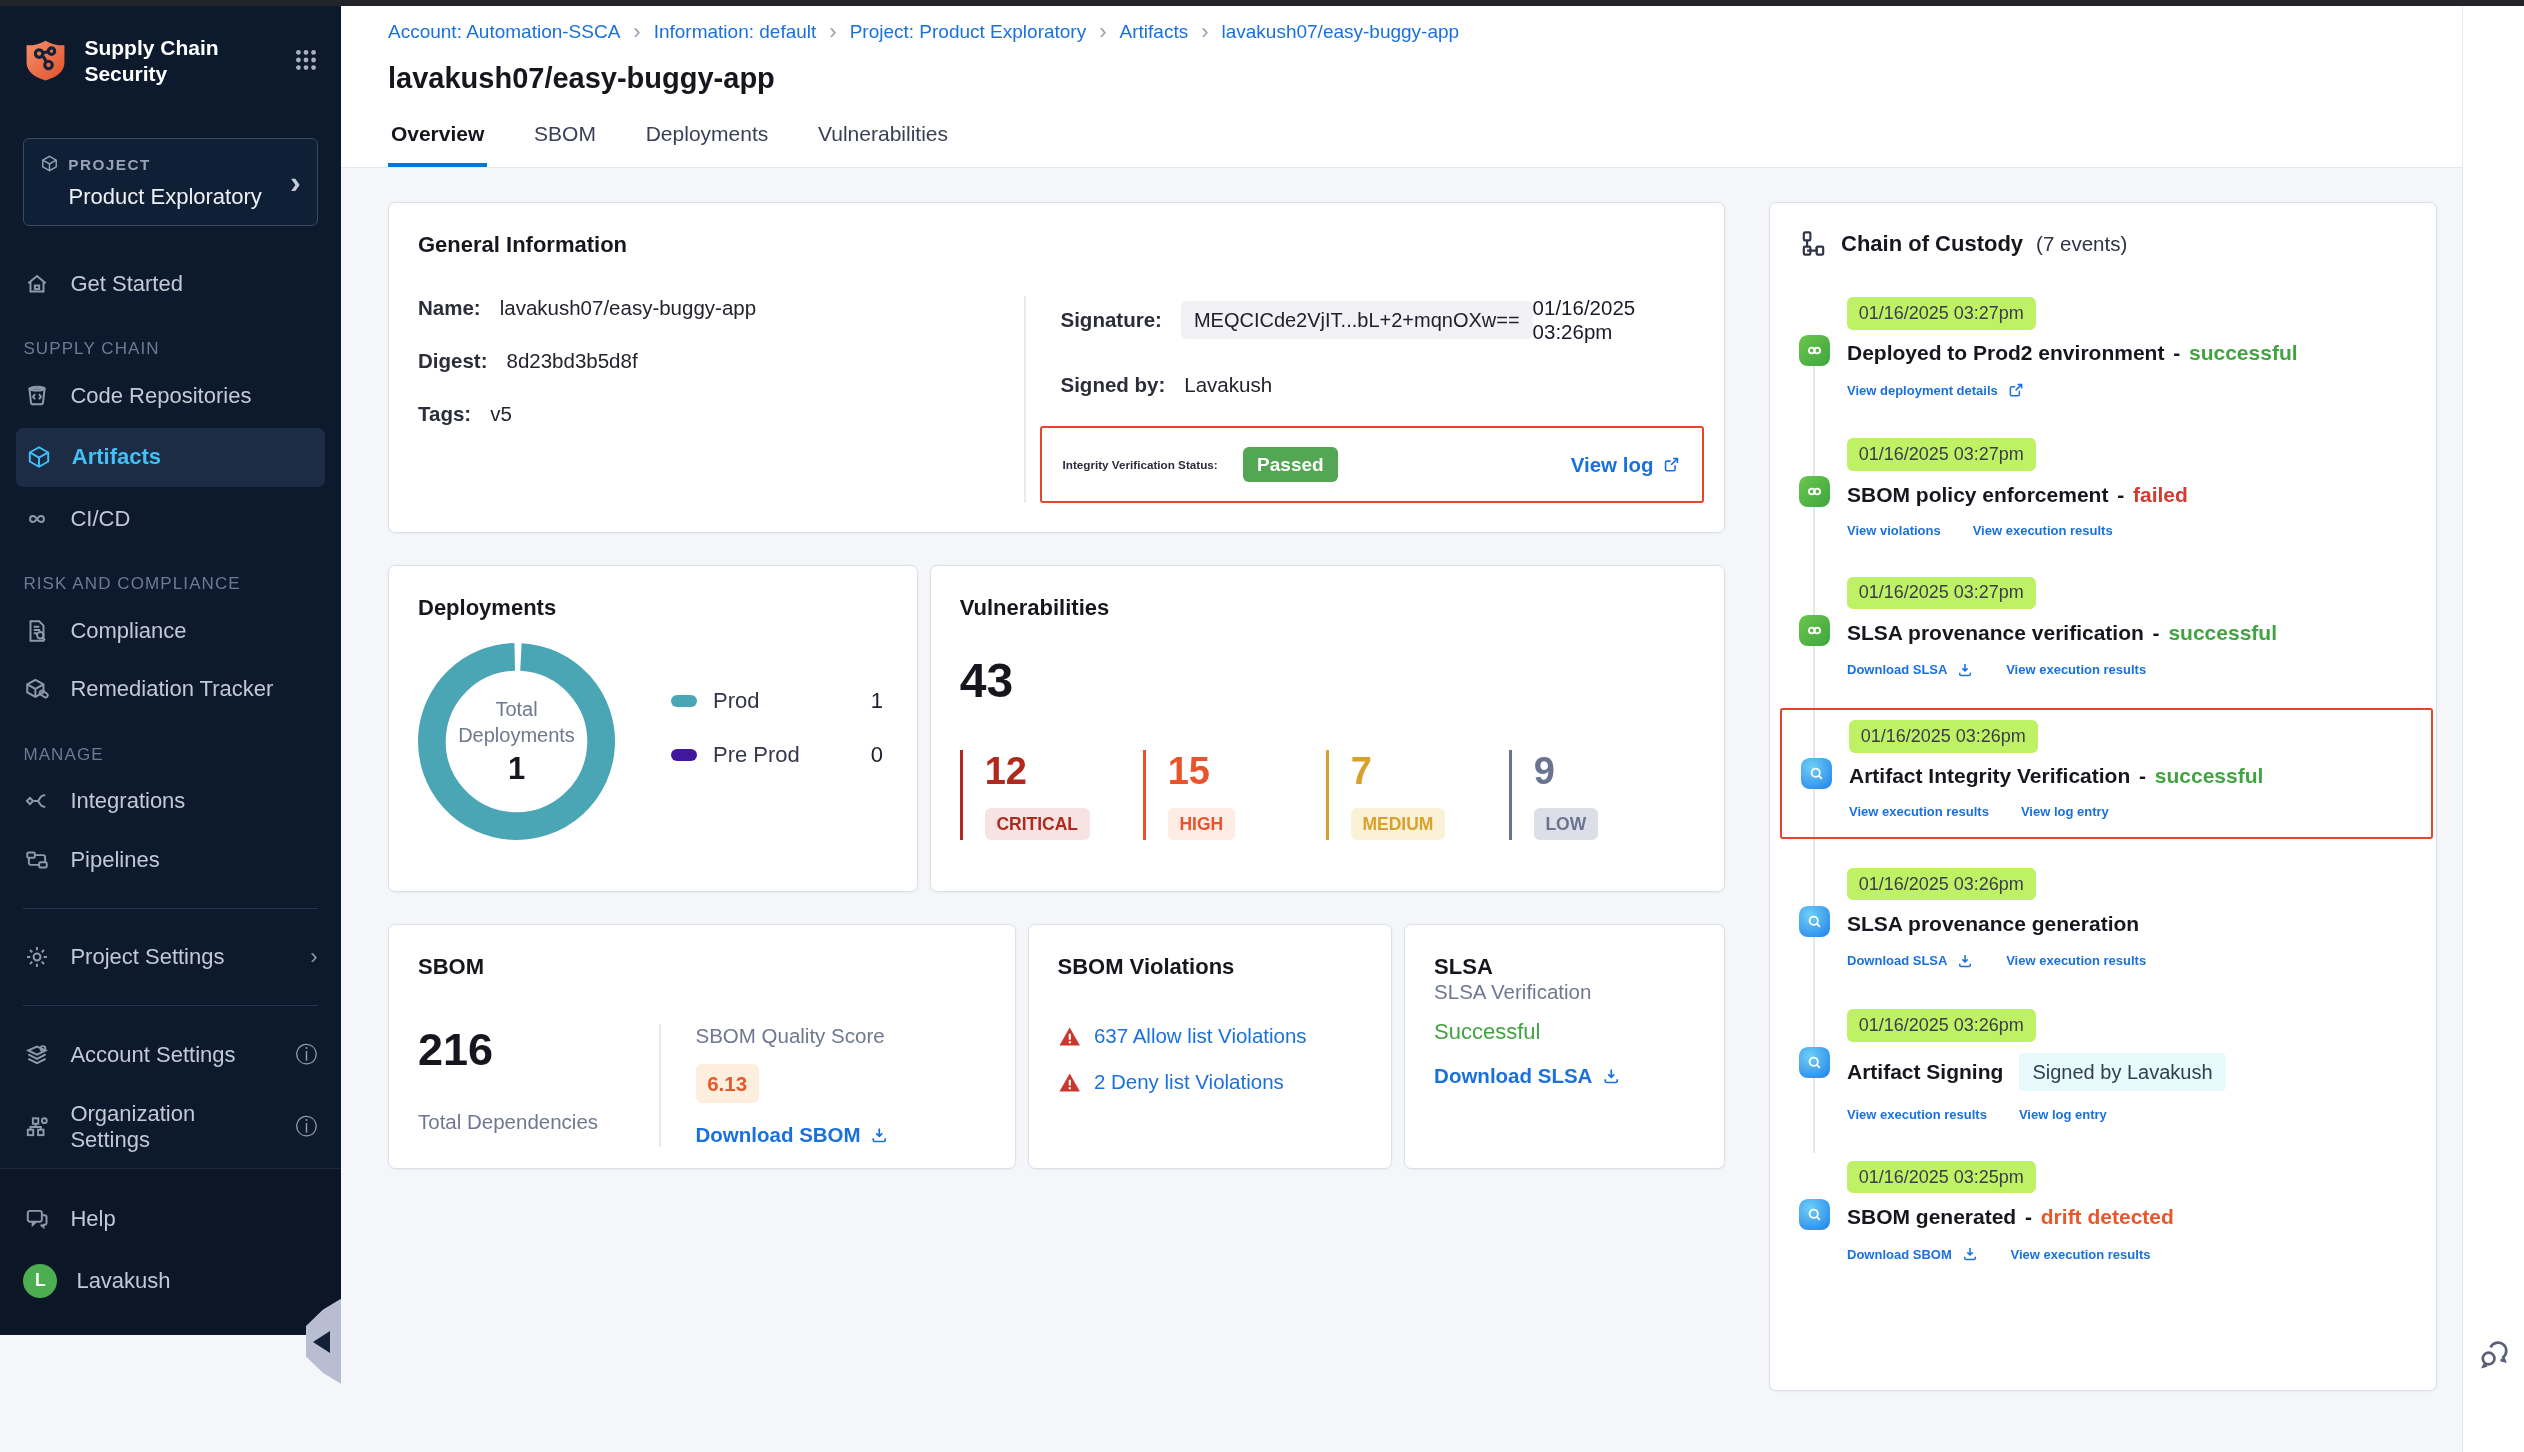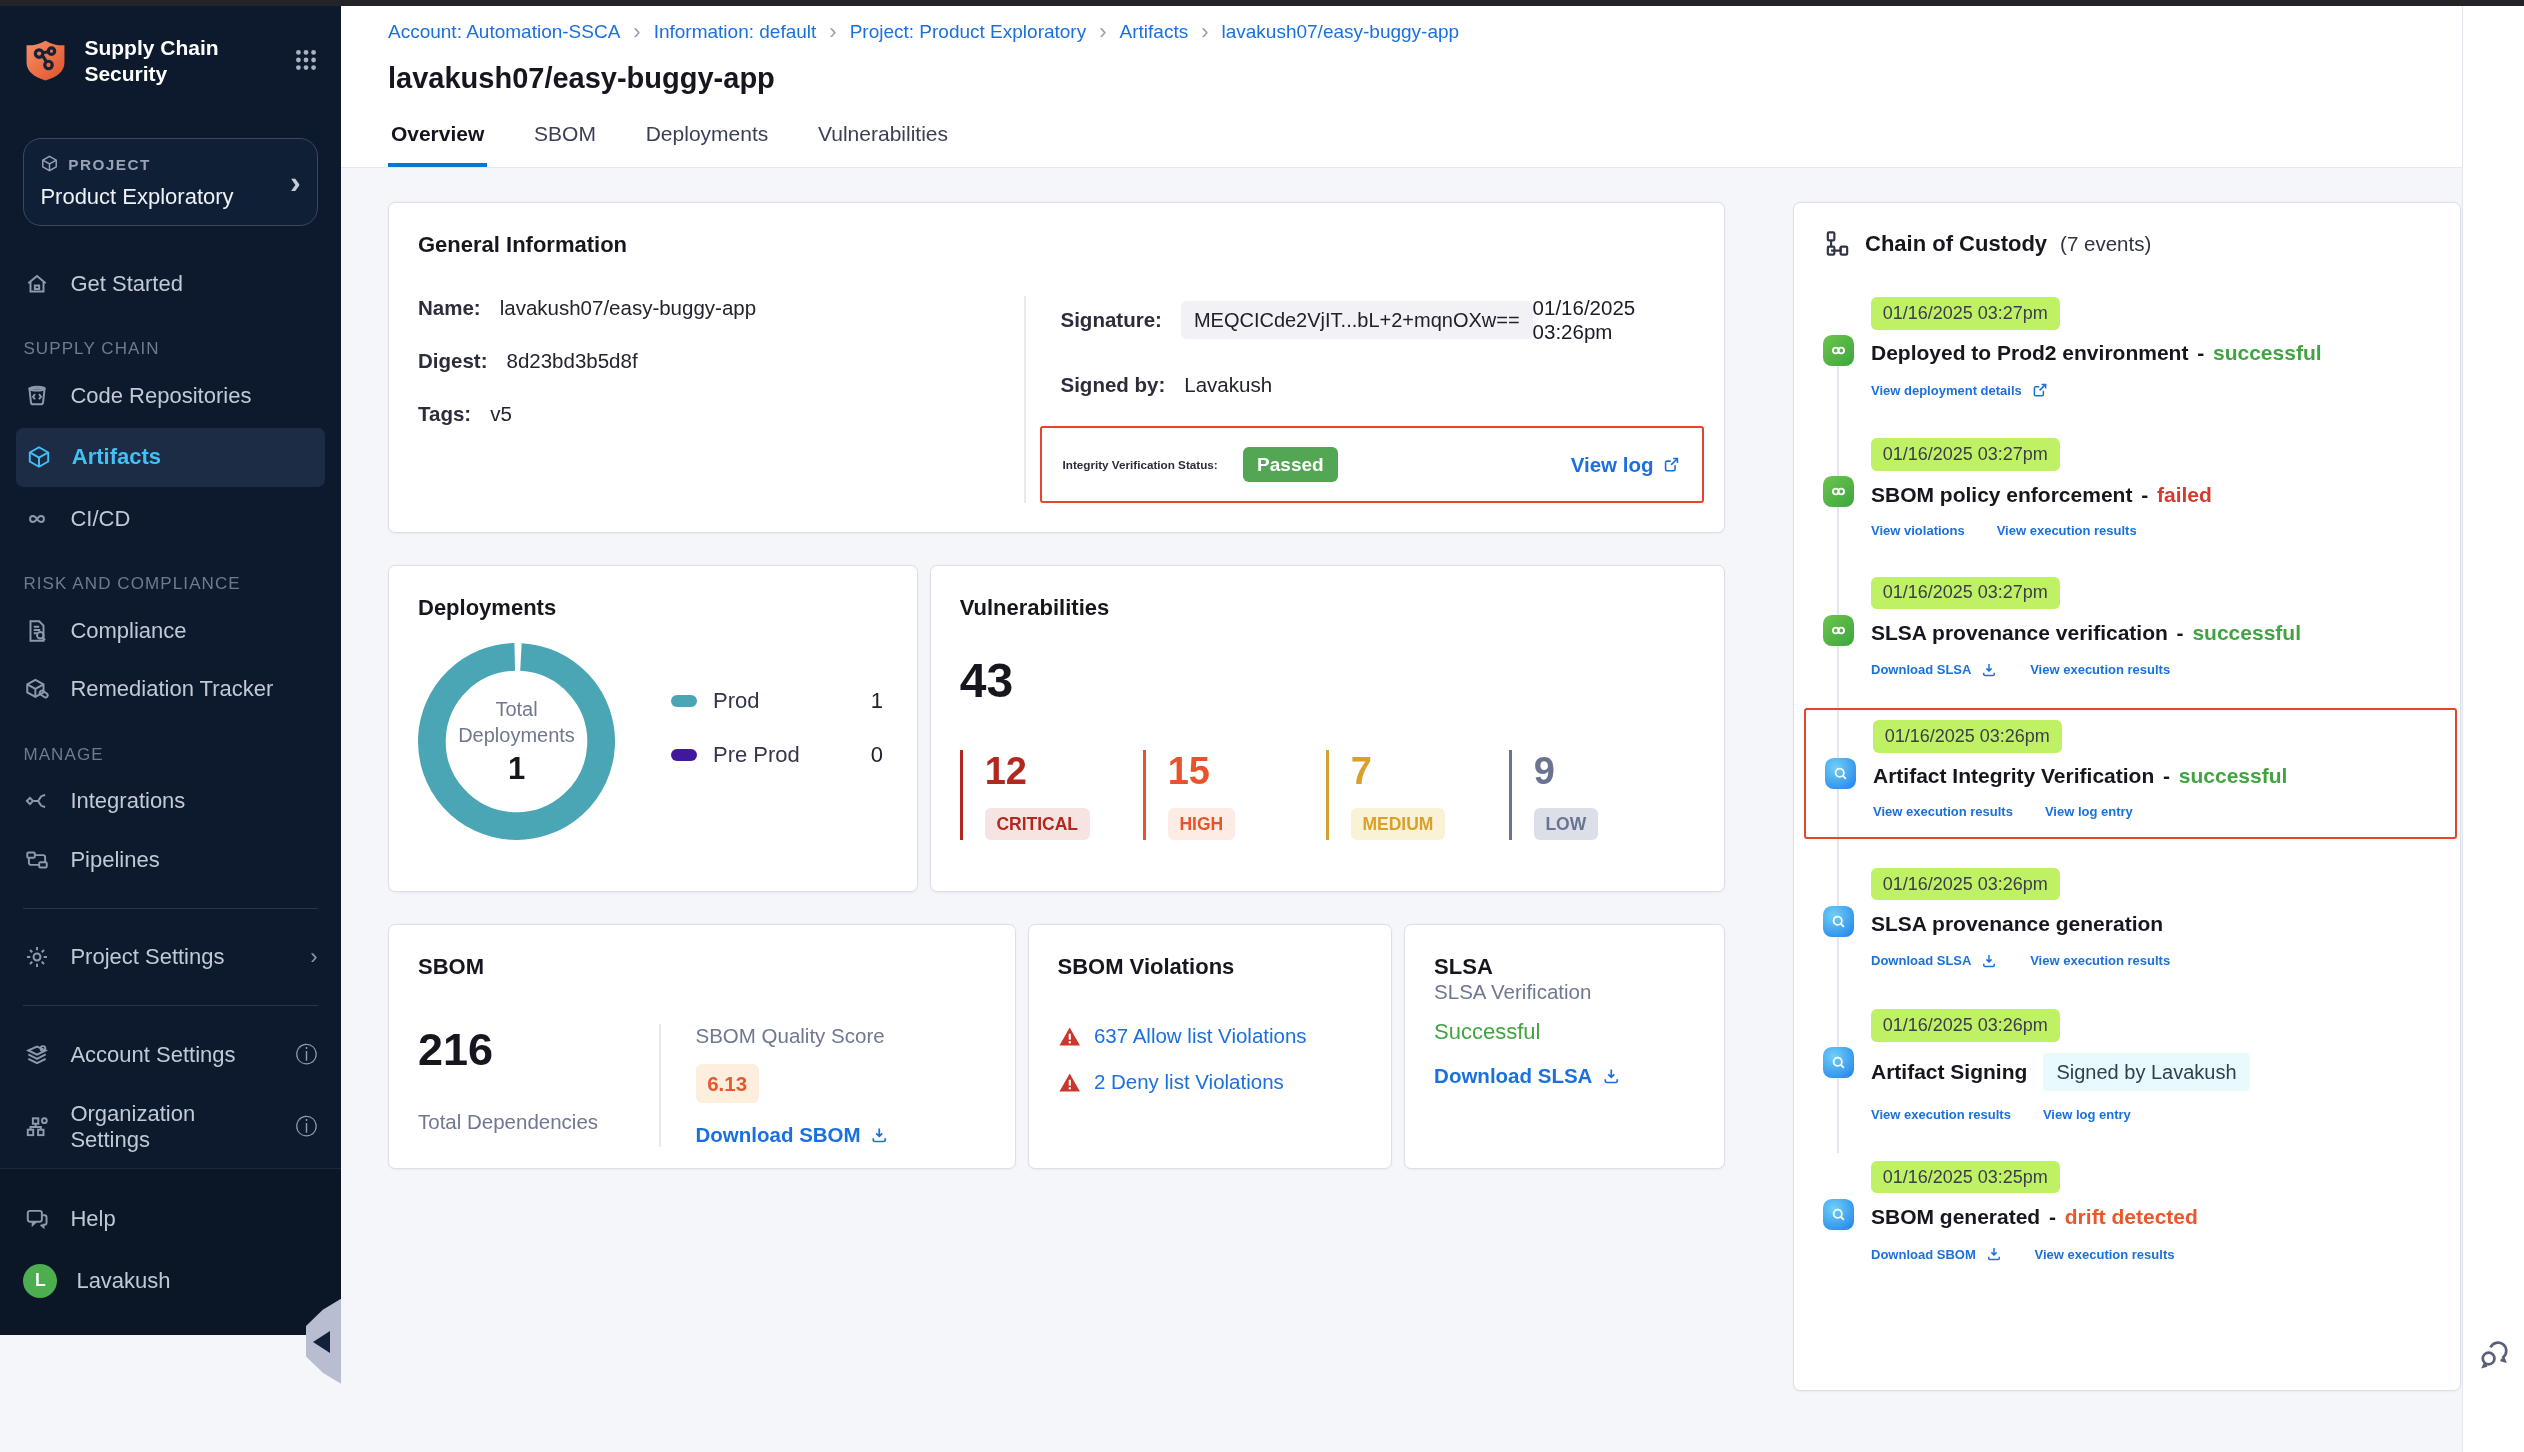--- a/index.html
+++ b/index.html
@@ -5,21 +5,21 @@
   * { margin:0; padding:0; box-sizing:border-box; }
   html,body { width:2525px; height:1452px; font-family:"Liberation Sans", sans-serif; background:#f4f6f9; overflow:hidden; }
   .topstrip { position:absolute; top:0; left:0; width:2525px; height:5.8px; background:#232428; z-index:60; }
 
   
   .sidebar { position:absolute; top:5.8px; left:0; width:341px; height:1302px; background:#0d1a2d; display:flex; flex-direction:column; z-index:40; }
   .brand { display:flex; align-items:center; gap:16px; padding:29px 22px 22px 23.4px; }
   .brand-title { flex:1; color:#fff; font-size:21px; font-weight:bold; line-height:1.25; }
   .grid-icon { color:#aab1c4; }
   .brand-rule { height:2.9px; background:#f15b2a; margin:2.9px 23.4px 0 23.4px; }
-  .project-card { margin:26px 23.4px 0 23.4px; border:1.5px solid #3b485e; border-radius:18px; background:#0f2036; padding:14.6px 16px; display:flex; align-items:center; cursor:pointer; }
+  .project-card { margin:26px 23.4px 0 23.4px; border:1.5px solid #3b485e; border-radius:6px; background:#0f2036; padding:14.6px 16px; display:flex; align-items:center; cursor:pointer;text-align:center; }
   .project-meta { flex:1; }
   .project-kicker { display:flex; align-items:center; gap:8.8px; color:#99a2b5; font-size:15.3px; font-weight:bold; letter-spacing:1.5px; margin-bottom:7.3px; }
   .project-name { color:#eef1f7; font-size:22px; }
   .chev { color:#c6cbd8; font-size:32px; line-height:1; font-weight:bold; }
   .nav { margin-top:29px; display:flex; flex-direction:column; }
   .nav-item { display:flex; align-items:center; gap:19px; padding:15.3px 23.4px; color:#c2c9d6; font-size:22px; cursor:pointer; }
   .nav-item .ico { width:28px; height:28px; color:#8f99ad; display:flex; align-items:center; justify-content:center; flex:none; }
   .nav-item.active { background:#1d2c45; border-radius:7.3px; margin:2.9px 16px; padding:15.3px 7.3px 15.3px 8.8px; color:#41c1f5; font-weight:bold; }
   .nav-item.active .ico { color:#41c1f5; }
   .nav-section { padding:26px 23.4px 7.3px 23.4px; color:#6e7a92; font-size:17px; letter-spacing:1.1px; }
@@ -35,21 +35,21 @@
   .topbar { background:#fff; padding:13px 0 10.2px 47px; }
   .breadcrumb { display:flex; align-items:center; gap:13px; font-size:19px; }
   .breadcrumb a { color:#1a70dd; text-decoration:none; cursor:pointer; }
   .breadcrumb .sep { color:#9aa0b2; font-size:22px; }
   .titlebar { background:#fff; padding:7.3px 0 19px 47px; }
   .page-title { font-size:29px; font-weight:bold; color:#16161f; }
   .tabsbar { background:#fff; padding-left:47px; display:flex; gap:44px; border-bottom:1.5px solid #e6e8ef; }
   .tab { font-size:21px; color:#3a3f55; padding:7.3px 2.9px 17.5px 2.9px; cursor:pointer; border-bottom:4.4px solid transparent; }
   .tab.active { color:#14141f; font-weight:bold; border-bottom-color:#0278d5; }
 
-  .content { display:flex; gap:68px; padding:34px 0 0 47px; }
+  .content { display:flex; gap:44px; padding:34px 0 0 47px; }
   .card { background:#fff; border:0.7px solid #dcdfe8; border-radius:7.3px; box-shadow:0 0.7px 2.2px rgba(20,30,60,.05); }
   .card-title { font-size:22px; font-weight:bold; color:#16161f; }
   .col-left { width:1337px; display:flex; flex-direction:column; gap:32px; }
   .row2, .row3 { display:flex; gap:11.7px; }
 
   
   .gi { width:1337px; min-height:269px; padding:29px; display:flex; flex-direction:column; }
   .gi-cols { display:flex; margin-top:38px; flex:1; }
   .gi-left { width:606px; }
   .gi-sep { width:1.5px; background:#e8eaf0; margin-right:35px; }

